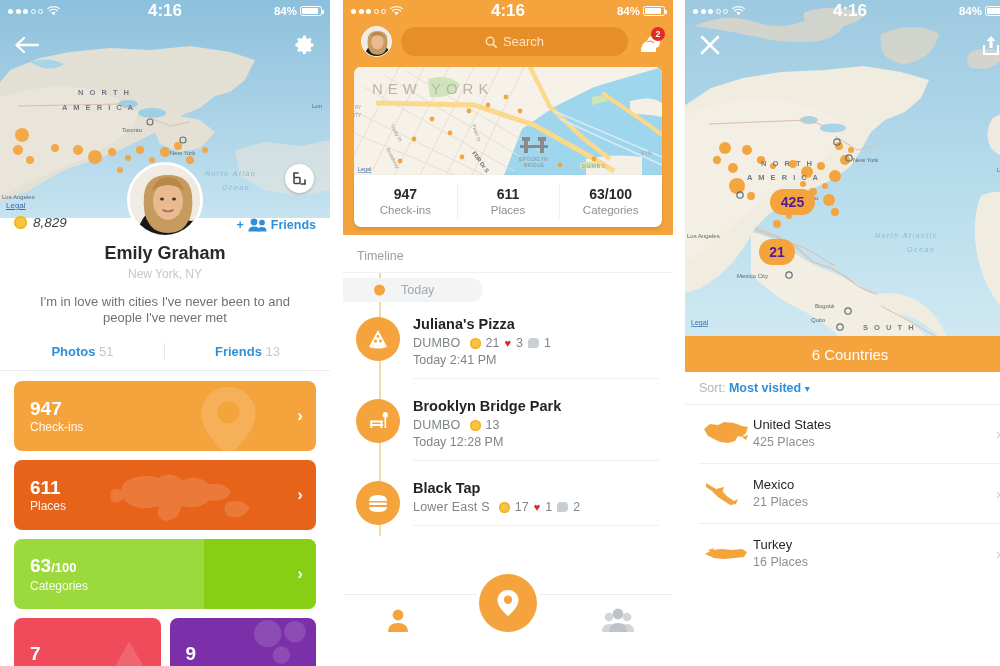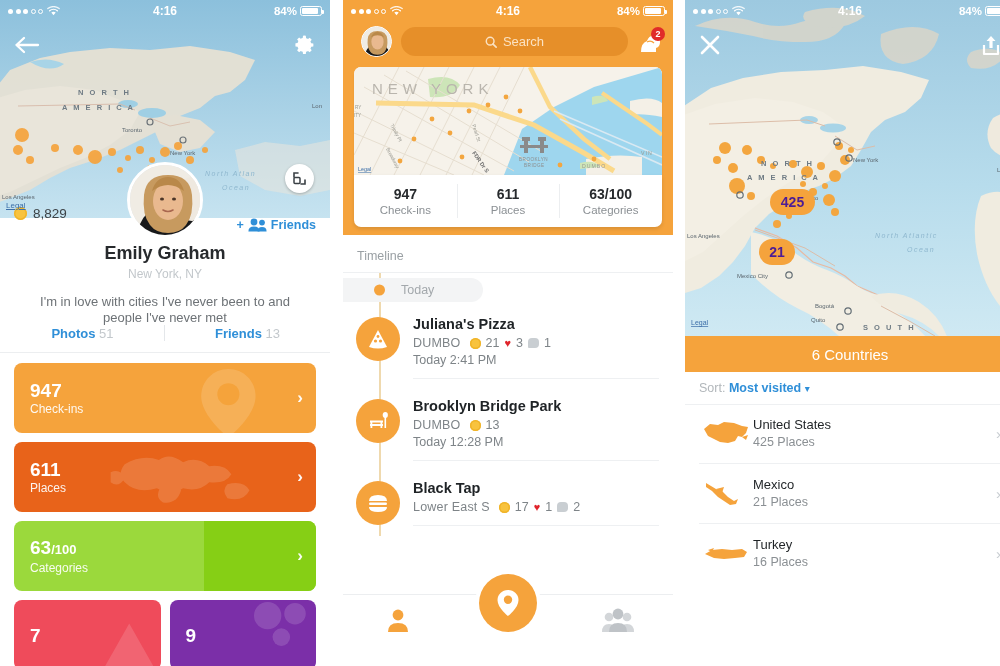--- a/index.html
+++ b/index.html
@@ -20,21 +20,21 @@
     height:22px; display:flex; align-items:center; justify-content:space-between;
     padding:0 8px; font-size:11.5px; font-weight:bold; color:#fff; position:relative; z-index:20;
   }
   .statusbar.dark { color:#ffffff; }
   .sb-left { display:flex; align-items:center; gap:4px; }
   .dots { display:flex; gap:2.5px; align-items:center; }
   .dot { width:5px; height:5px; border-radius:50%; background:#fff; }
   .dot.hollow { background:transparent; border:1px solid #fff; width:5px; height:5px; }
   .wifi { width:12px; height:10px; position:relative; display:inline-block; }
   .wifi svg { display:block; }
-  .sb-time { position:absolute; left:0; right:0; text-align:center; font-size:12px; font-weight:bold; pointer-events:none;}
+  .sb-time { position:absolute; left:0; right:0; text-align:center; font-size:17px; font-weight:bold; pointer-events:none;}
   .sb-right { display:flex; align-items:center; gap:3px; z-index:2;}
   .batt { width:22px; height:10px; border:1.2px solid #fff; border-radius:2.5px; position:relative; }
   .batt::after { content:""; position:absolute; right:-3px; top:3px; width:2px; height:4px; background:#fff; border-radius:0 1px 1px 0;}
   .batt i { position:absolute; left:1px; top:1px; bottom:1px; width:82%; background:#fff; border-radius:1px; display:block;}
 
   
   .p1-map {
     position:absolute; top:0; left:0; width:330px; height:218px; overflow:hidden;
     background:linear-gradient(180deg,#8fc3de 0%,#a8d3e6 40%,#bfe0ee 100%);
   }
@@ -50,30 +50,30 @@
   }
   .legal { position:absolute; left:6px; font-size:8px; color:#3b6ea8; text-decoration:underline; z-index:9; }
 
   .p1-profilewrap { position:absolute; top:205px; left:0; width:330px; }
   .avatar-big {
     position:absolute; left:50%; transform:translateX(-50%); top:-43px;
     width:76px; height:76px; border-radius:50%; border:3px solid #fff; overflow:hidden;
     background:#dfe3e6; z-index:12;
   }
   .avatar-big svg, .avatar-sm svg { display:block; }
-  .coin-row { display:flex; align-items:center; gap:6px; position:absolute; left:14px; top:1px; }
+  .coin-row { display:flex; align-items:center; gap:6px; position:absolute; left:14px; top:10px;font-style:italic; }
   .coin { width:13px; height:13px; border-radius:50%; background:#F8C33E; box-shadow:inset 0 0 0 1.5px #f0b429;}
   .coin-val { font-size:13.5px; color:#3d4246; }
   .friends-link { position:absolute; right:14px; top:13px; display:flex; align-items:center; gap:4px; color:#2f8fd8; font-size:12.5px; font-weight:bold;}
   .friends-link .plus { font-size:12.5px; font-weight:bold; }
 
   .p1-name { text-align:center; margin-top:38px; font-size:18px; font-weight:bold; color:#272a2d; }
   .p1-loc { text-align:center; font-size:12px; color:#c2c7cb; margin-top:3px; }
   .p1-bio { text-align:center; font-size:13px; color:#6d7276; line-height:16px; margin-top:13px; padding:0 22px;}
-  .p1-tabs { display:flex; border-bottom:1px solid #eceef0; padding-bottom:11px; }
+  .p1-tabs { display:flex; margin-top:18px; border-bottom:1px solid #eceef0; padding-bottom:11px; }
   .p1-tab { flex:1; text-align:center; font-size:13px; color:#2f8fd8; font-weight:bold; position:relative;}
   .p1-tab:first-child::after { content:""; position:absolute; right:0; top:-1px; height:16px; width:1px; background:#e4e7ea;}
   .p1-tab .cnt { color:#c3c8cc; font-weight:normal; }
 
   .cards { padding:10px 14px 0 14px; display:flex; flex-direction:column; gap:9px; }
   .card {
     position:relative; height:70px; border-radius:8px; overflow:hidden;
     display:flex; align-items:center; padding:0 16px; color:#fff;
   }
   .card .num { font-size:19px; font-weight:bold; line-height:21px; }

